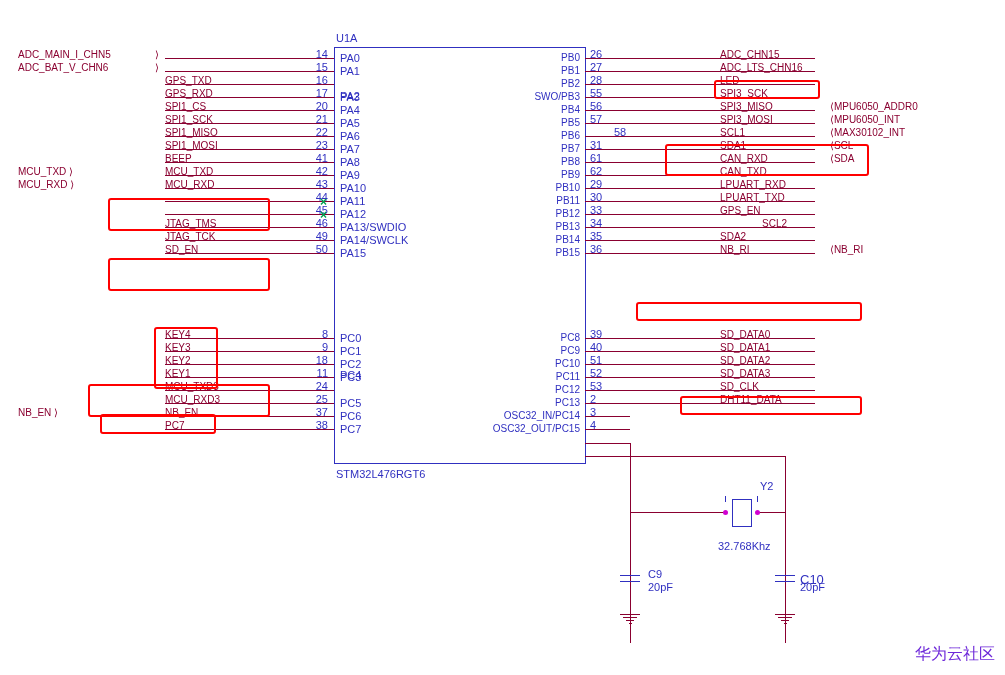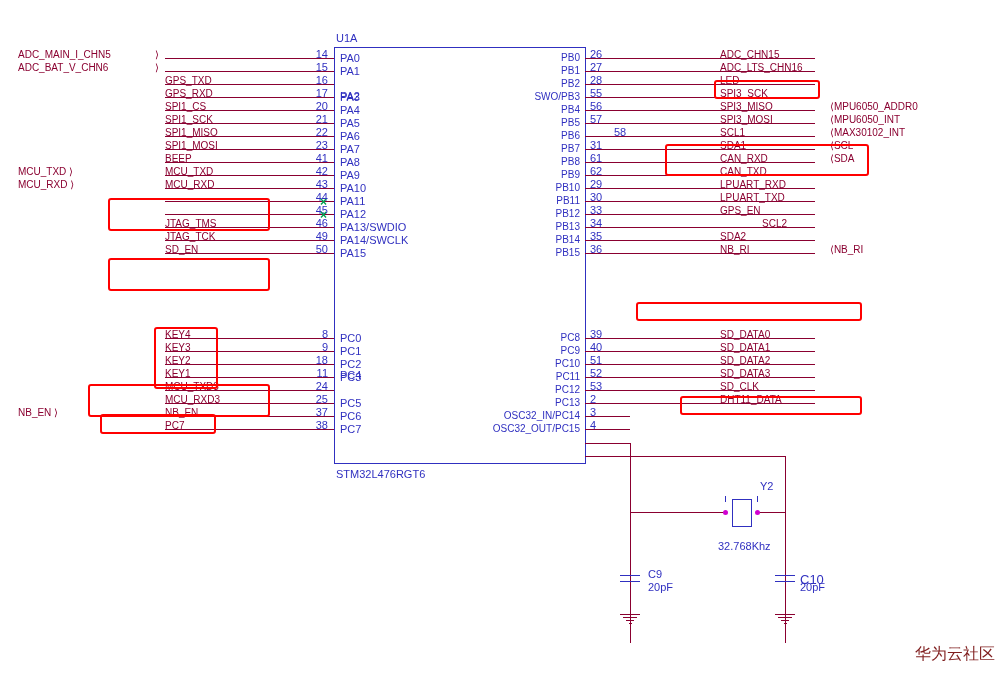--- a/index.html
+++ b/index.html
@@ -71,21 +71,21 @@
   }
   .hl {
     position: absolute;
     border: 2px solid #ff0000;
     border-radius: 3px;
   }
   .wm {
     position: absolute;
     right: 10px;
     bottom: 10px;
-    color: #7f1d1d;
+    color: #6d28d9;
     font-size: 16px;
     font-family: Liberation Sans, sans-serif;
   }
   .crystal-box {
     position: absolute;
     border: 1px solid #3030c0;
     width: 18px;
     height: 26px;
     left: 732px;
     top: 499px;

